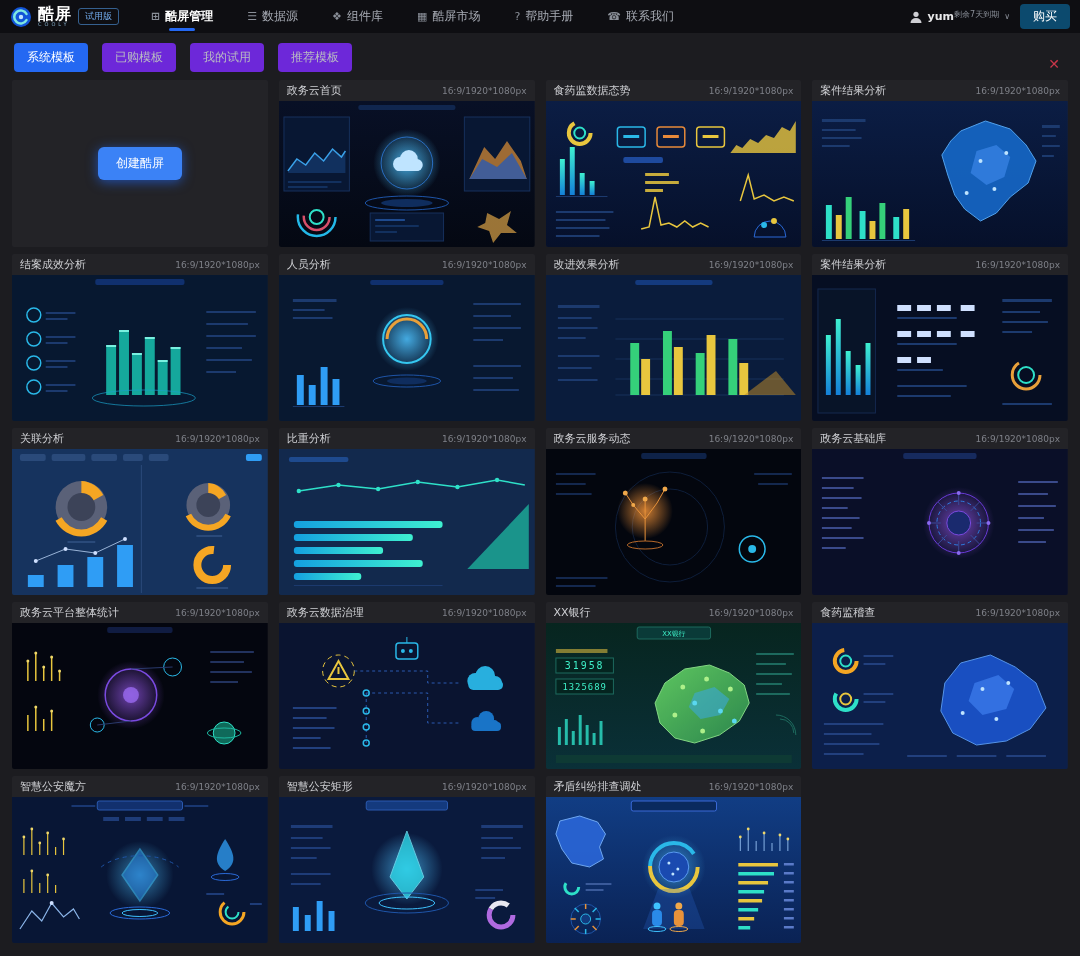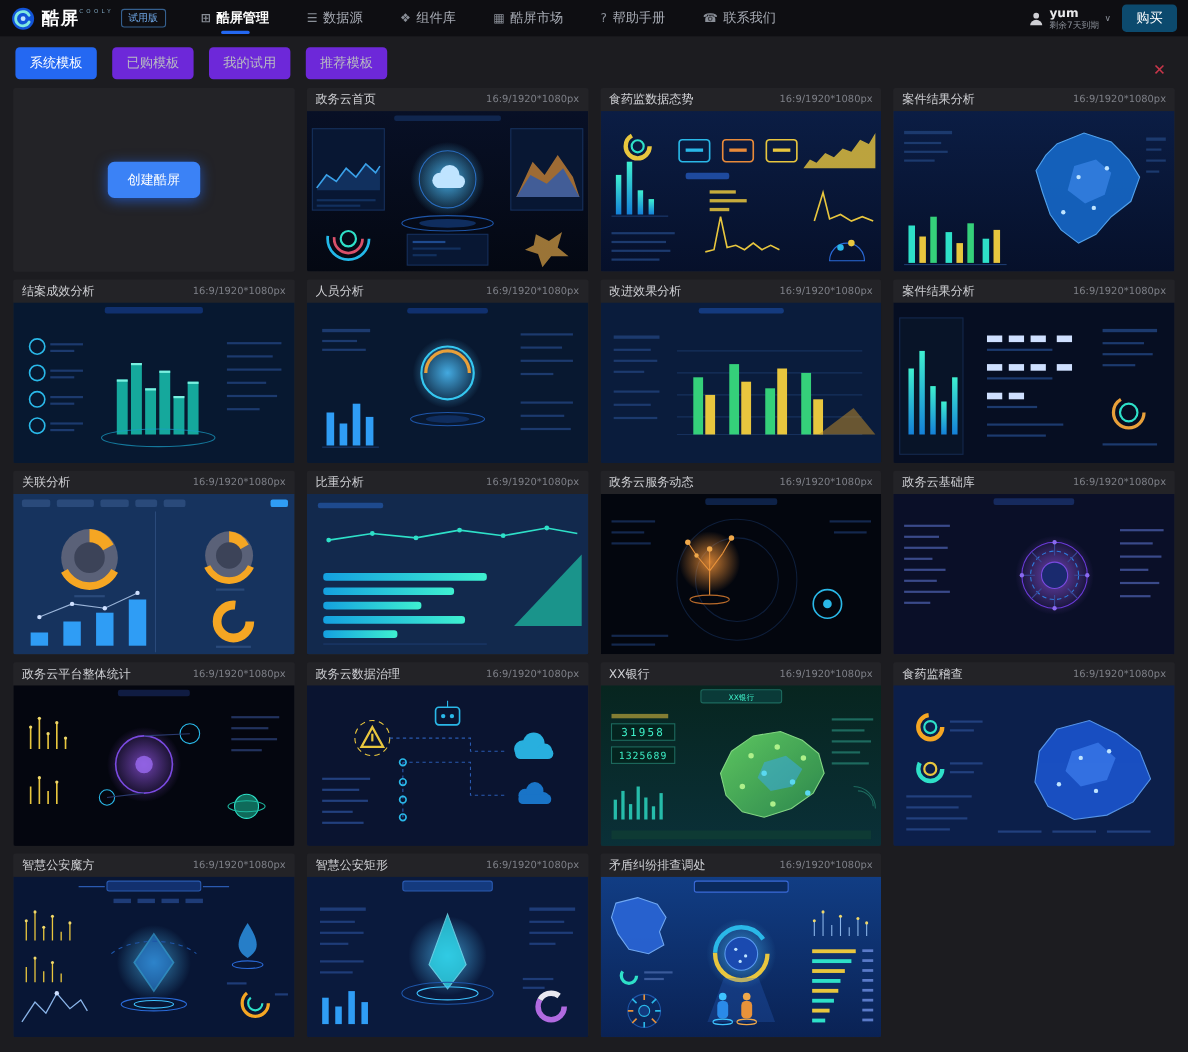--- a/index.html
+++ b/index.html
@@ -1,31 +1,31 @@
 <!DOCTYPE html>
 <html><head>
 <meta charset="utf-8">
 <style>
 *{box-sizing:border-box}
 body{margin:0;width:1080px;height:956px;background:#1c1c20;font-family:"DejaVu Sans","Liberation Sans",sans-serif;color:#ddd;overflow:hidden}
 .navbar{height:33px;background:#0e0e12;display:flex;align-items:center;padding:0 10px}
 .brand{display:flex;align-items:center;gap:6px}
 .logo{width:22px;height:22px;display:block}
-.brand-text{display:flex;flex-direction:row;line-height:1}
+.brand-text{display:flex;flex-direction:column;line-height:1}
 .brand-name{font-size:16px;font-weight:bold;color:#fff;letter-spacing:1px}
 .brand-sub{font-size:5px;color:#7fa6c0;letter-spacing:3px}
 .trial{font-size:9px;color:#6fa8e8;border:1px solid #35608f;border-radius:3px;padding:1px 6px;margin-left:0}
 .nav-items{display:flex;margin-left:32px;gap:34px;height:100%;align-items:center}
 .nav-item{display:flex;align-items:center;gap:5px;font-size:12px;color:#a7abb4;position:relative;height:100%;cursor:pointer}
 .nav-item.active{color:#fff;font-weight:bold}
 .nav-item.active::after{content:"";position:absolute;left:50%;transform:translateX(-50%);bottom:2px;width:26px;height:3px;border-radius:2px;background:#2468f2}
 .nav-icon{font-size:11px;color:#8a8f98}
 .nav-right{margin-left:auto;display:flex;align-items:center;gap:10px}
 .userbox{display:flex;align-items:center;gap:5px;cursor:pointer}
-.user-meta{display:flex;flex-direction:column;line-height:1.2}
+.user-meta{display:flex;flex-direction:row;line-height:1.2}
 .user-name{font-size:11px;color:#e8e8ea;font-weight:bold}
 .user-status{font-size:8px;color:#8a8f98}
 .chev{font-size:8px;color:#8a8f98}
 .buy-btn{background:#0c4a6e;color:#fff;font-size:12px;border:none;border-radius:4px;padding:4px 13px;cursor:pointer}
 .tabbar{display:flex;align-items:flex-end;gap:14px;padding:10px 14px 6px}
 .tab{font-size:12px;color:#b9bcc2;background:#6d28d9;border-radius:4px;padding:6px 13px;cursor:pointer}
 .tab.active{background:#2468f2;color:#fff}
 .close-x{margin-left:auto;color:#c9364a;font-size:14px;cursor:pointer;padding-right:6px}
 .grid{display:grid;grid-template-columns:repeat(4,1fr);gap:7px 11px;padding:2px 12px}
 .card{background:#232327;border-radius:2px;overflow:hidden;cursor:pointer}

